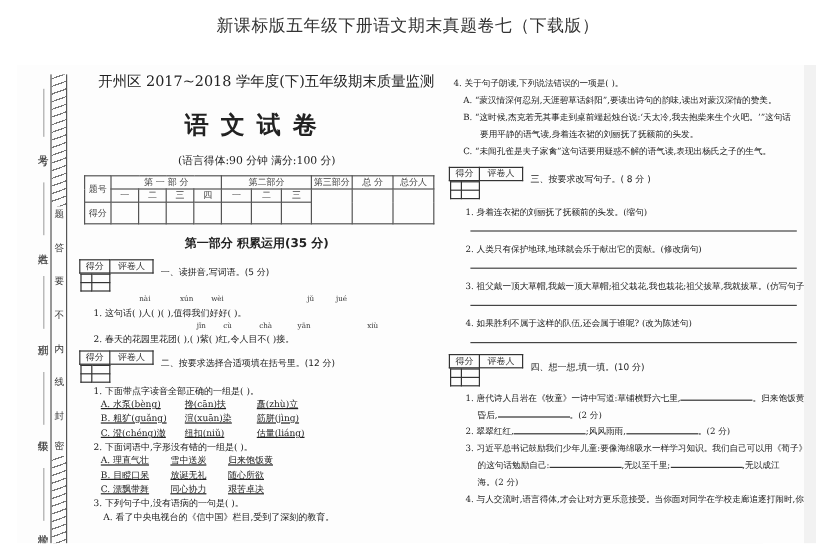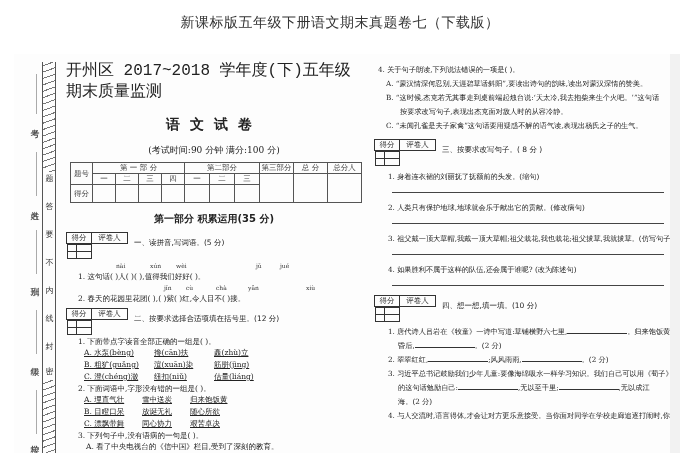--- a/index.html
+++ b/index.html
@@ -34,22 +34,22 @@
     position: absolute; left: 0; width: 12px;
     background: repeating-linear-gradient(160deg, transparent 0 3px, #777 3px 4px, transparent 4px 6px);
   }
   .bind-word {
     position: absolute; left: 1px; width: 11px; font-size: 8px; color: #333; text-align: center;
     background: #fdfdfd; line-height: 10px;
   }
 
   
   .left-col { position: absolute; left: 52px; top: 0; width: 296px; height: 399px; }
-  .exam-header { text-align: left; font-size: 16px; margin-top: 6px; color: #222; font-family: Liberation Mono, monospace; }
-  .exam-title { text-align: center; font-size: 14px; font-weight: bold; letter-spacing: 10px; margin-top: 14px; }
+  .exam-header { text-align: right; font-size: 12px; margin-top: 6px; color: #222; }
+  .exam-title { text-align: center; font-size: 20px; font-weight: bold; letter-spacing: 10px; margin-top: 14px; }
   .exam-meta { text-align: center; font-size: 9px; margin-top: 10px; }
 
   table.score-table { border-collapse: collapse; margin: 5px 0 0 4px; width: 292px; font-size: 7.5px; }
   table.score-table td { border: 1px solid #555; text-align: center; height: 11px; color: #444; }
   table.score-table td.tall { height: 18px; }
 
   .section-head { text-align: center; font-size: 10px; font-weight: bold; margin-top: 9px; font-family: "DejaVu Sans", sans-serif; }
 
   .grader-row { display: flex; align-items: center; margin-top: 6px; }
   .grader-box { border-collapse: collapse; font-size: 7.5px; }
@@ -104,21 +104,21 @@
     <div class="bind-word" style="top:224px;">内</div>
     <div class="bind-word" style="top:252px;">线</div>
     <div class="bind-word" style="top:280px;">封</div>
     <div class="bind-word" style="top:305px;">密</div>
     <div class="bind-hatch" style="top:318px;height:73px;"></div>
   </div>
 
   <div class="left-col">
     <div class="exam-header">开州区 2017~2018 学年度(下)五年级期末质量监测</div>
     <div class="exam-title">语文试卷</div>
-    <div class="exam-meta">(考试时间:90 分钟    满分:100 分)</div>
+    <div class="exam-meta">(语言得体:90 分钟    满分:100 分)</div>
 
     <table class="score-table">
       <tbody>
           <tr>
         <td rowspan="2" style="width:22px;">题号</td>
         <td colspan="4">第 一 部 分</td>
         <td colspan="3">第二部分</td>
         <td style="width:34px;">第三部分</td>
         <td style="width:34px;">总 分</td>
         <td style="width:34px;">总分人</td>
@@ -227,21 +227,21 @@
       <span>艰苦卓决</span>
     </div>
     <div class="q-line q-indent">3. 下列句子中,没有语病的一句是(        )。</div>
     <div class="q-line" style="padding-left:20px;">A. 看了中央电视台的《信中国》栏目,受到了深刻的教育。</div>
   </div>
 
   <div class="right-col">
     <div class="r-line" style="margin-top:10px;padding-left:4px;">4. 关于句子朗读,下列说法错误的一项是(      )。</div>
     <div class="r-line" style="padding-left:12px;margin-top:3px;">A. “蒙汉情深何忍别,天涯碧草话斜阳”,要读出诗句的韵味,读出对蒙汉深情的赞美。</div>
     <div class="r-line" style="padding-left:12px;margin-top:3px;">B. “这时候,杰克若无其事走到桌前端起烛台说:‘天太冷,我去抱柴来生个火吧。’”这句话</div>
-    <div class="r-line" style="padding-left:26px;margin-top:3px;">按要求改写句子,表现出杰克面对敌人时的从容冷静。</div>
+    <div class="r-line" style="padding-left:26px;margin-top:3px;">要用平静的语气读,身着连衣裙的刘丽抚了抚额前的头发。</div>
     <div class="r-line" style="padding-left:12px;margin-top:3px;">C. “未闻孔雀是夫子家禽”这句话要用疑惑不解的语气读,表现出杨氏之子的生气。</div>
 
     <div class="grader-row" style="margin-top:8px;">
       <table class="grader-box">
         <tbody>
             <tr>
               <td>得分</td>
               <td class="wide">评卷人</td>
             </tr>
         <tr class="blank"><td></td><td class="wide"></td></tr>

